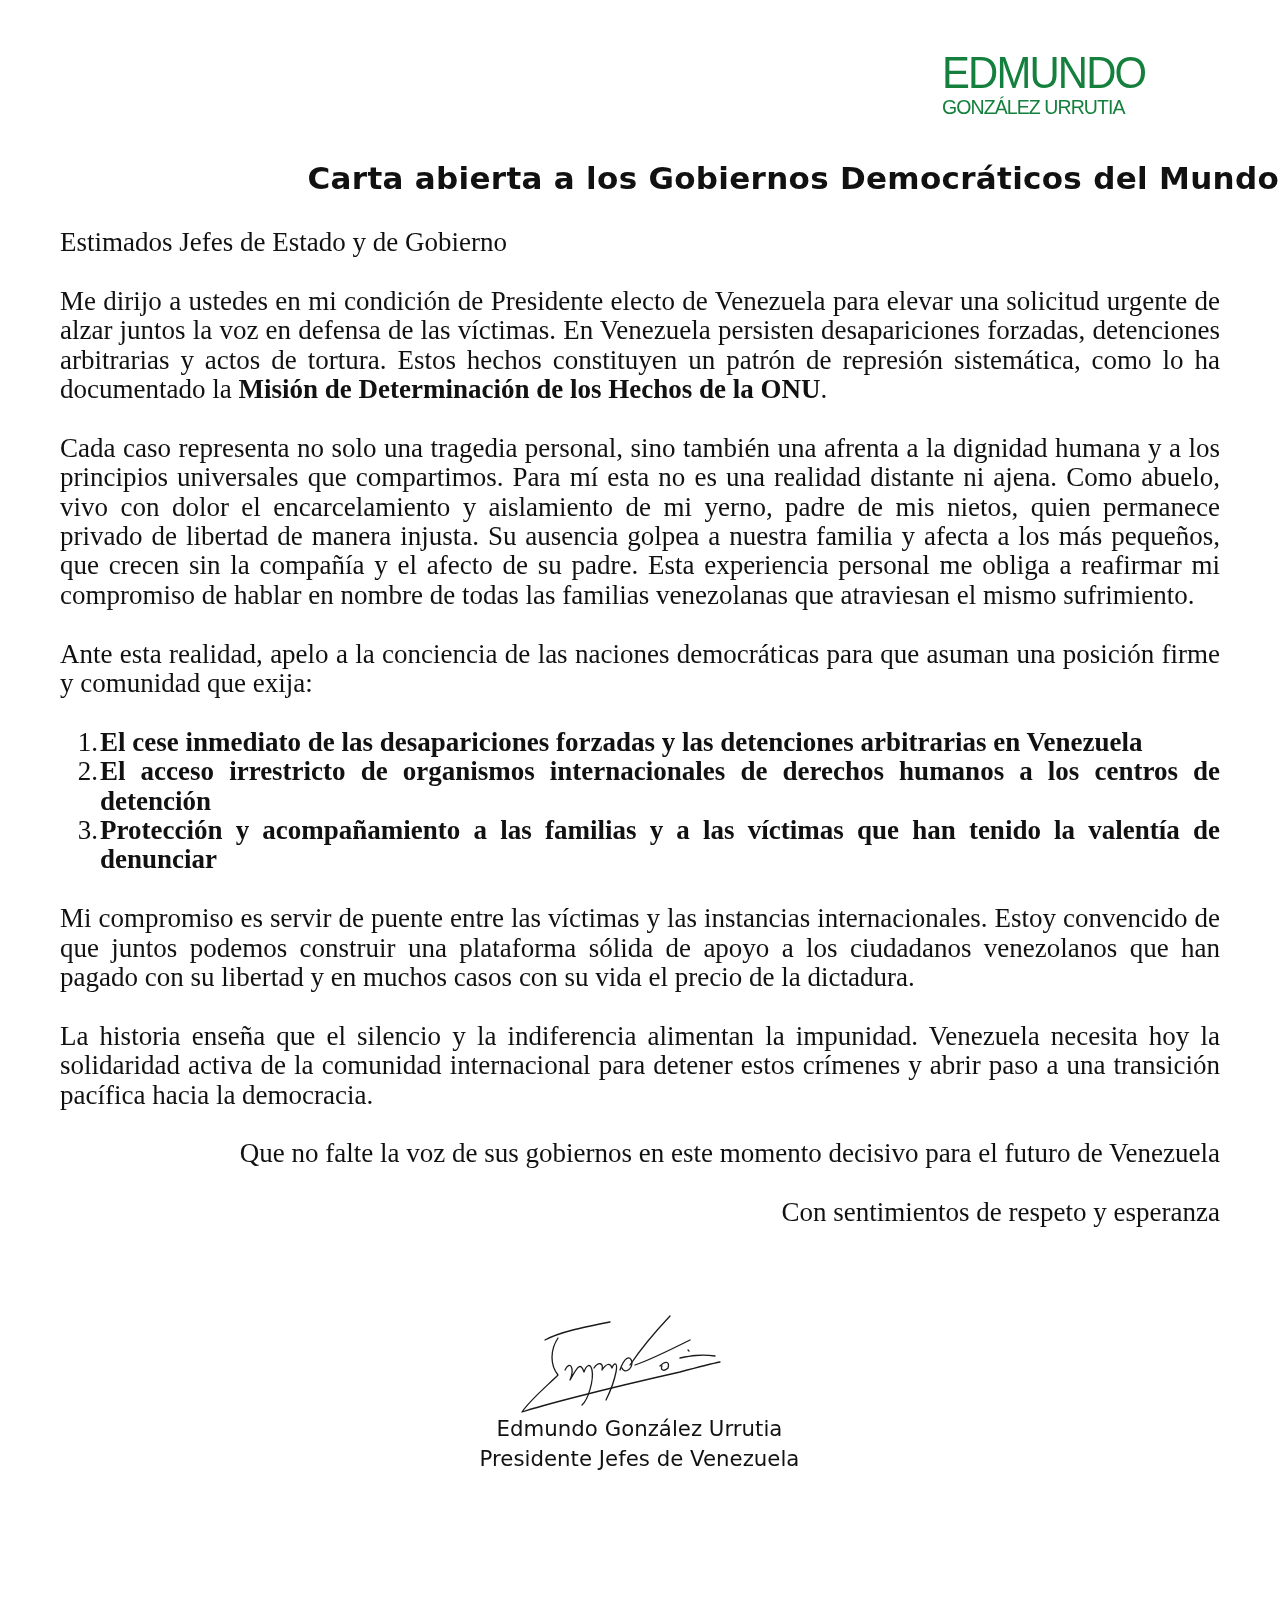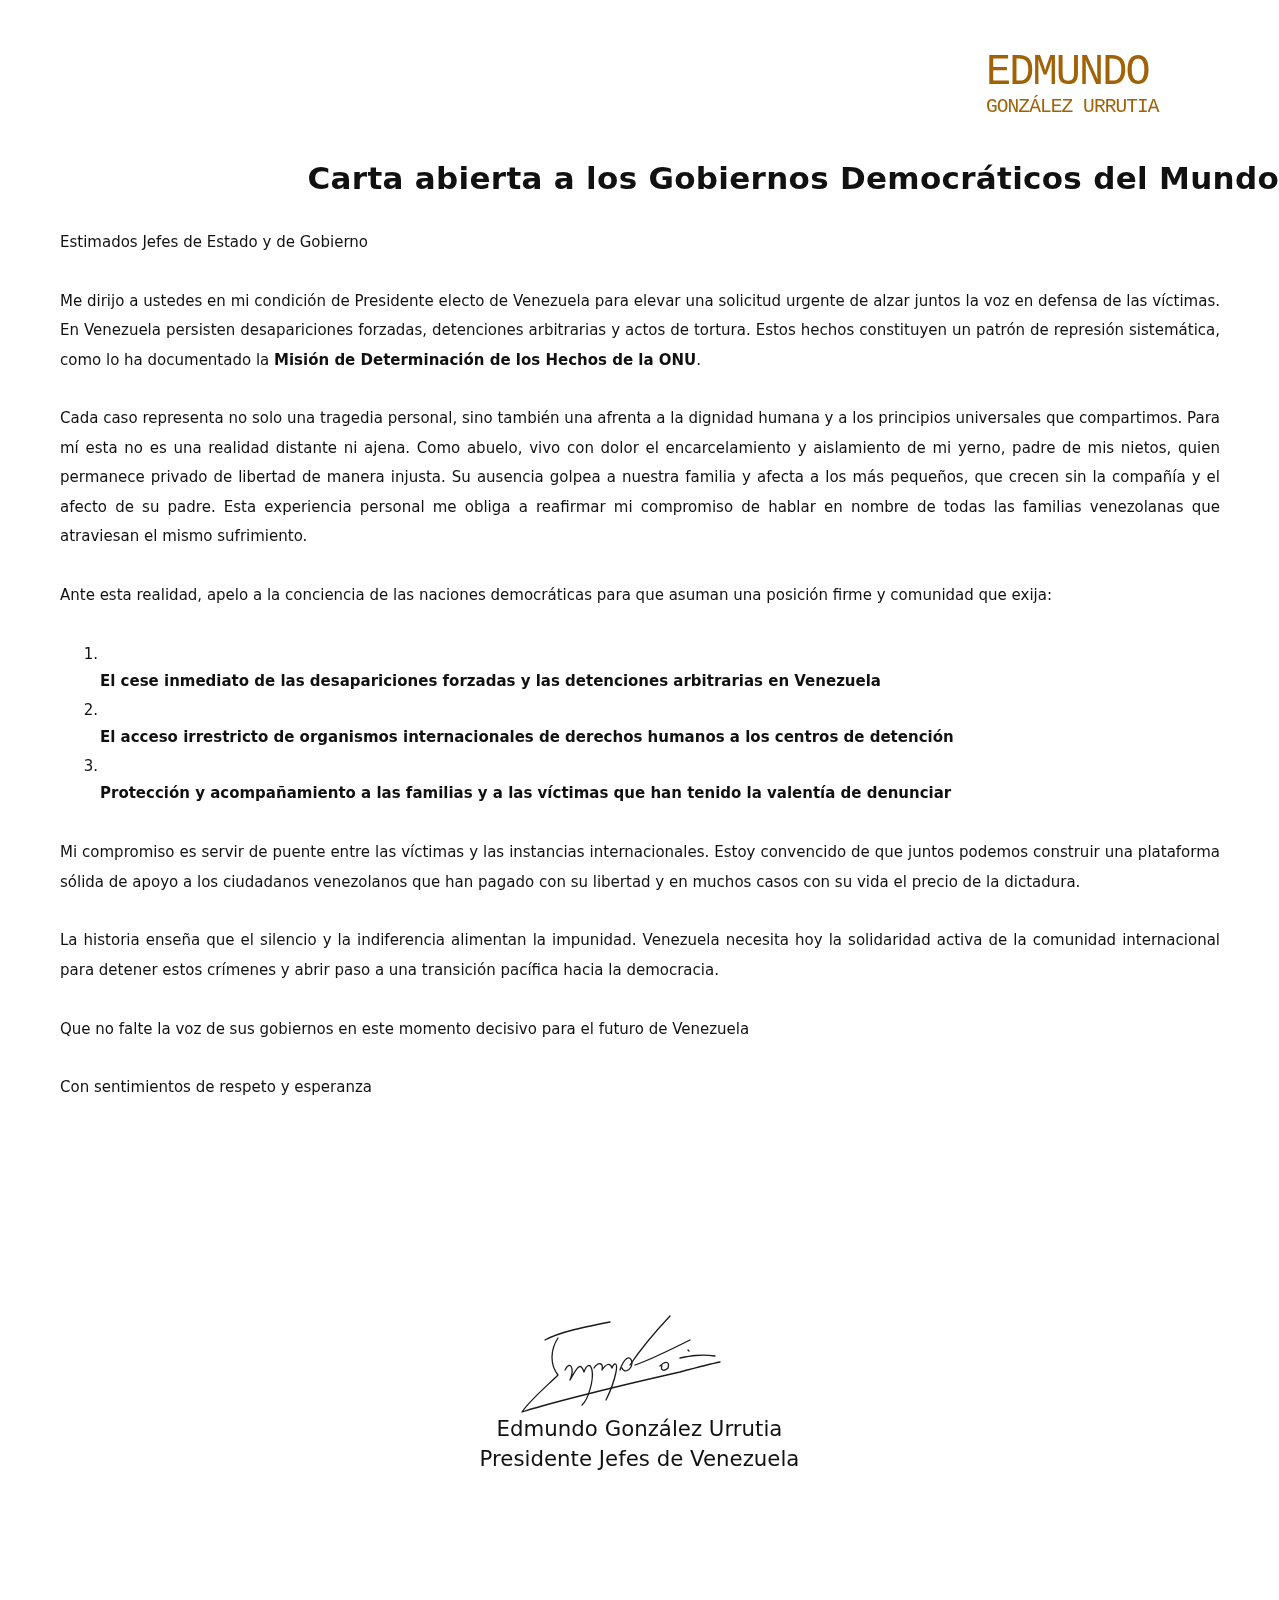--- a/index.html
+++ b/index.html
@@ -1,39 +1,39 @@
 <!DOCTYPE html>
 <html><head>
   <meta charset="utf-8">
   <style>
     html, body { margin: 0; padding: 0; background: #ffffff; }
     body {
       width: 1279px; height: 1600px; position: relative; overflow: hidden;
       font-family: "DejaVu Sans", sans-serif; color: #111111;
     }
     .logo {
-      position: absolute; left: 986px; top: 50px; width: 236px;
-      color: #a16207; font-family: Liberation Mono, monospace; line-height: 1;
+      position: absolute; left: 942px; top: 50px; width: 236px;
+      color: #15803d; font-family: Liberation Sans, sans-serif; line-height: 1;
     }
     .logo .l1 { font-size: 45px; letter-spacing: -2px; font-weight: normal; display:block; transform: scaleX(0.93); transform-origin: left; }
     .logo .l2 { font-size: 21px; letter-spacing: -1px; display:block; margin-top: 1px; transform: scaleX(0.93); transform-origin: left; }
     .title {
       position: absolute; top: 160px; left: 0; width: 1279px; text-align: right;
       font-size: 31px; font-weight: bold; margin: 0; letter-spacing: 0.3px;
     }
     .body-text {
       position: absolute; left: 60px; width: 1160px; top: 228px;
-      font-size: 15px; line-height: 29.4px;
+      font-size: 27px; line-height: 29.4px; font-family: Liberation Serif, serif;
     }
     p { margin: 0 0 29.4px 0; text-align: justify; }
-    p.last-line-left { text-align: left; }
+    p.last-line-left { text-align: right; }
     ol { margin: 0 0 29.4px 0; padding-left: 0; list-style: none; }
     ol li { display: flex; text-align: justify; font-weight: bold; }
     ol li .num { font-weight: normal; width: 38px; flex: none; text-align: right; padding-right: 2px; }
-    ol li .txt { flex: 1; margin-top: 27px; }
+    ol li .txt { flex: 1; }
     .closing { margin-bottom: 8px; }
     .signature {
       position: absolute; left: 520px; top: 1310px; width: 220px; height: 110px;
     }
     .sig-block {
       position: absolute; left: 0; width: 1279px; top: 1414px; text-align: center;
       font-size: 21.3px; line-height: 30px;
     }
     .sig-block div { padding-left: 0; }
   </style>

